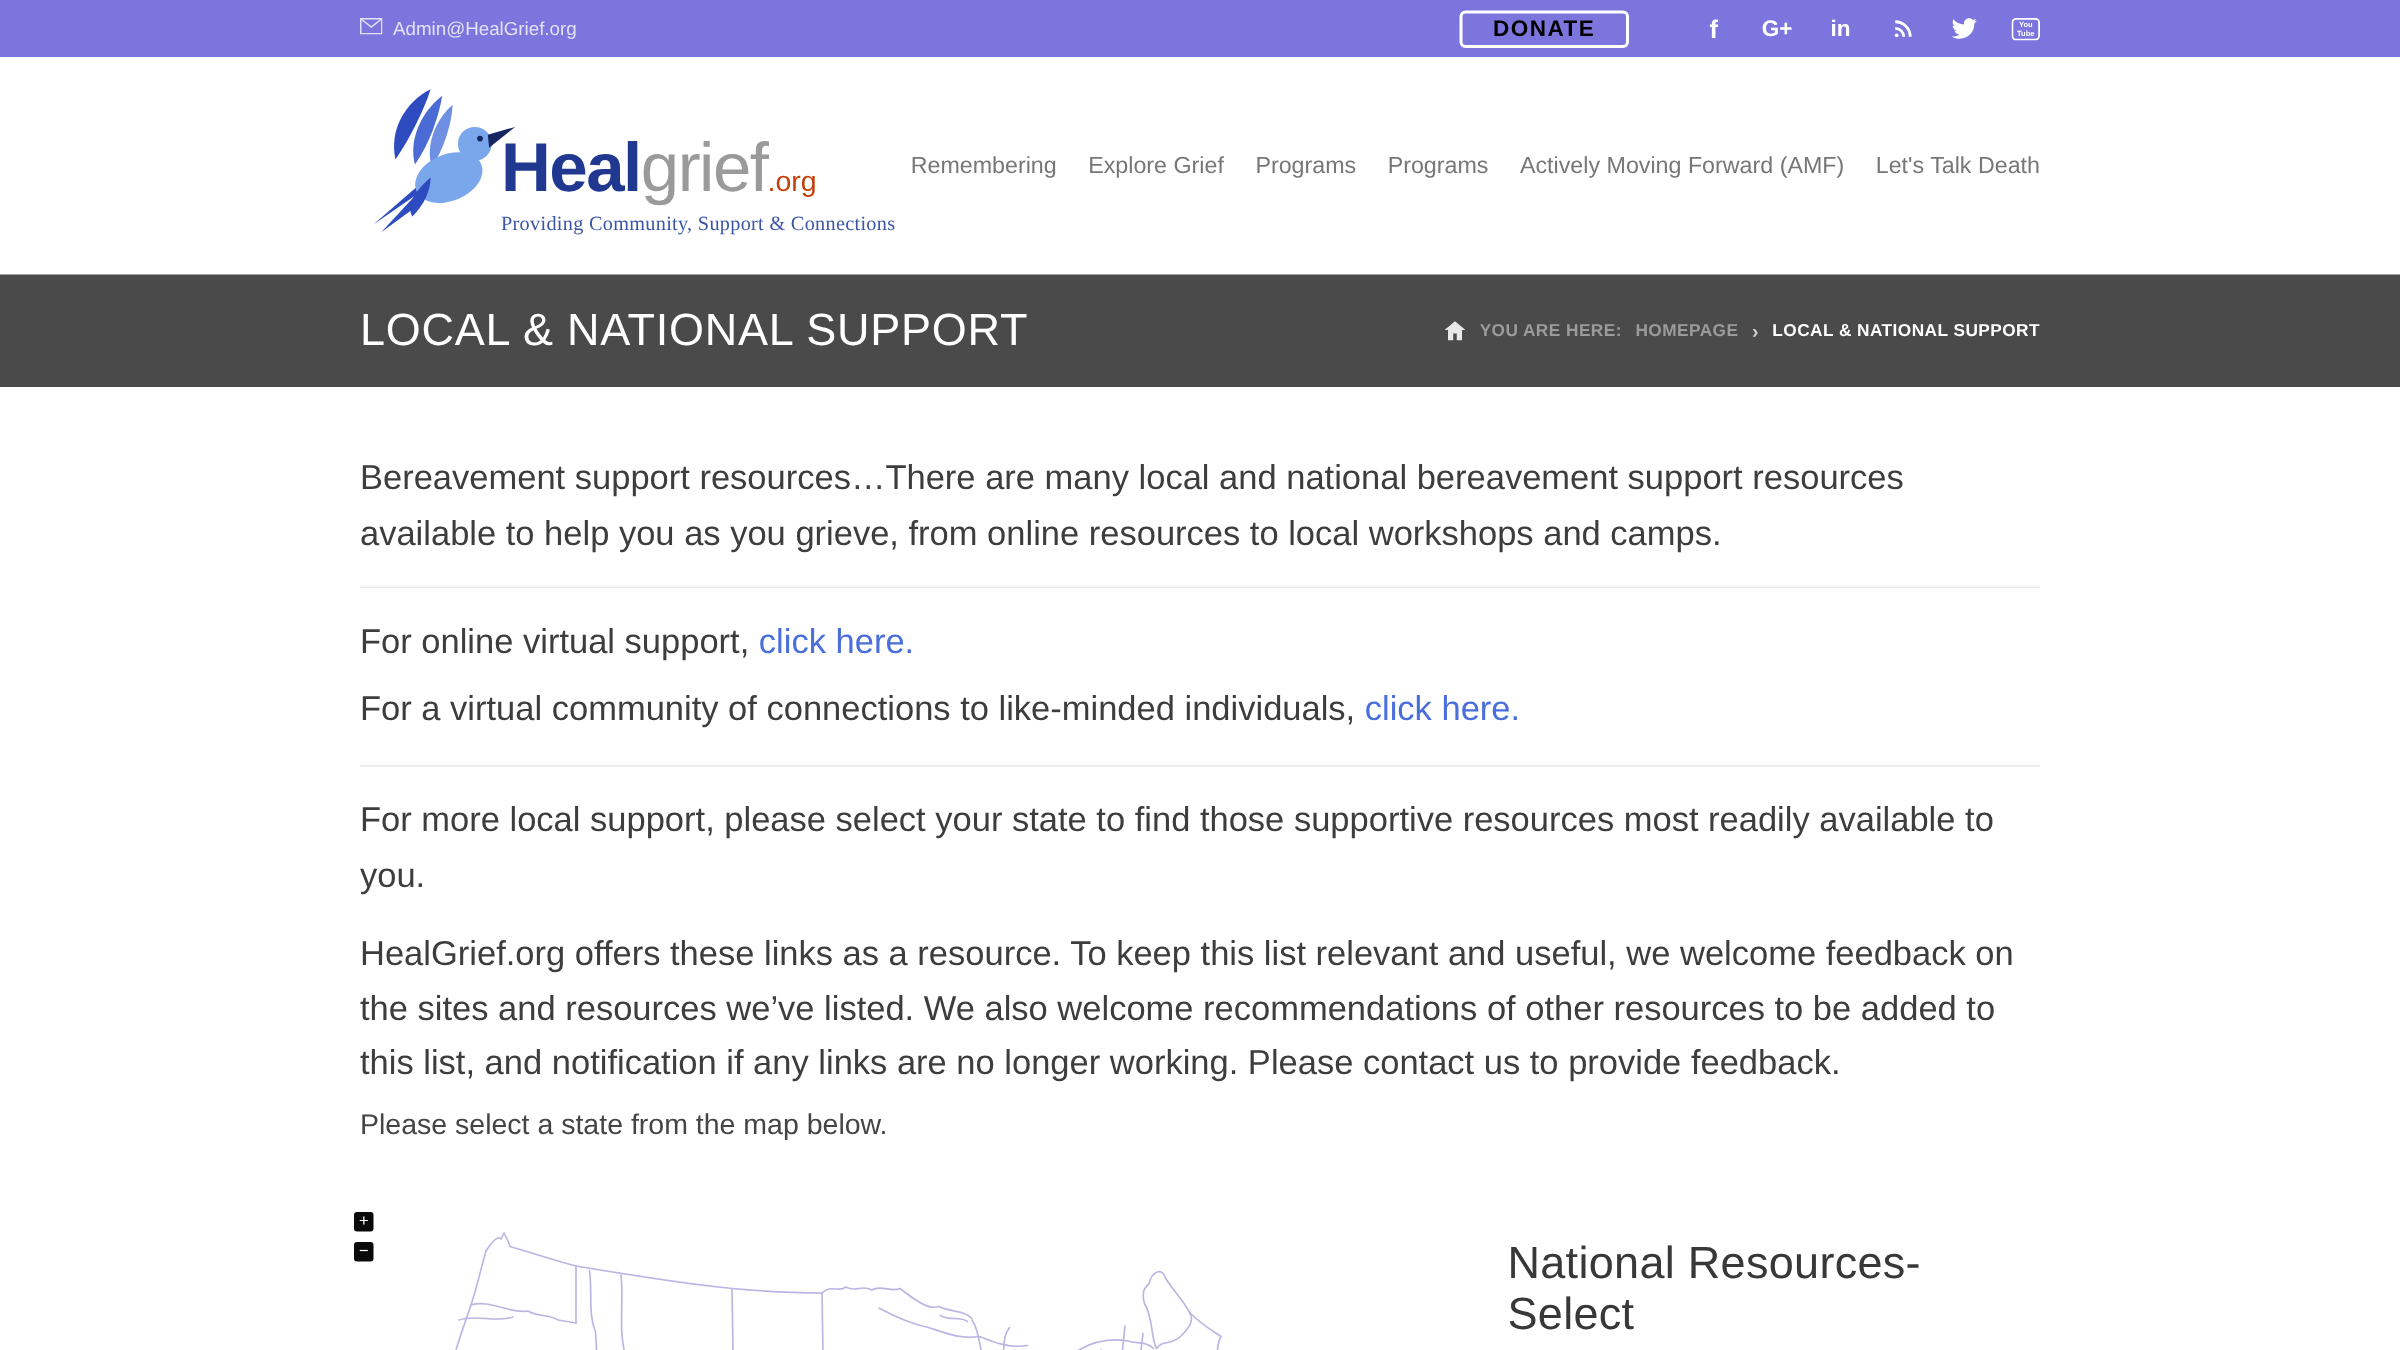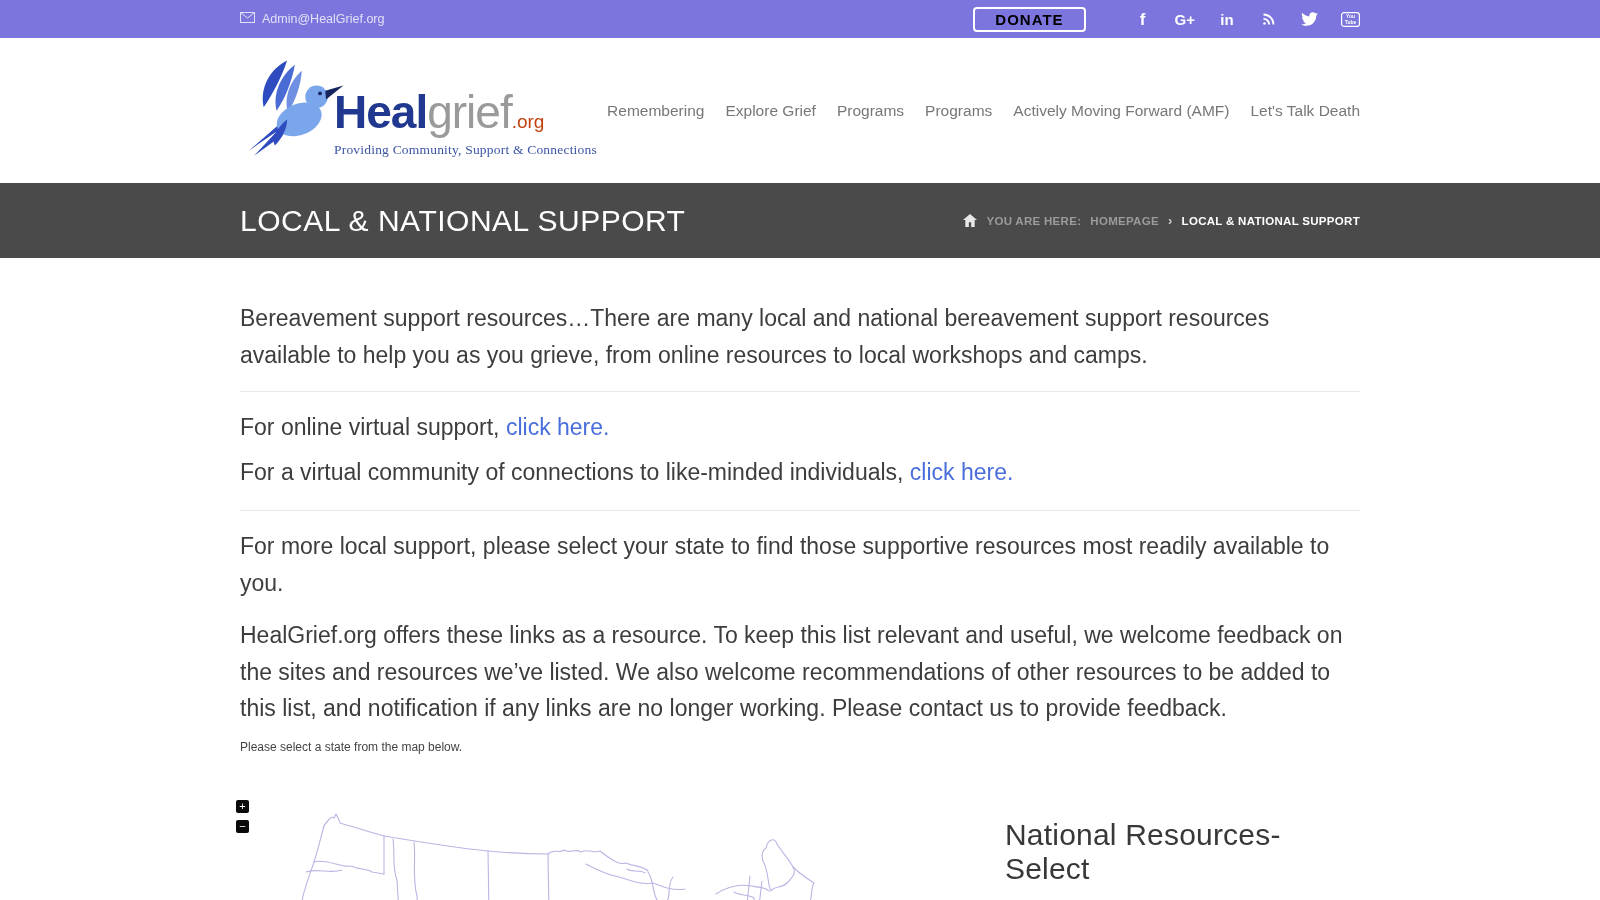--- a/index.html
+++ b/index.html
@@ -45,21 +45,21 @@
   
   .content { padding-top: 42px; }
   .para { font-size: 23px; color: #3d3d3d; line-height: 1.6; }
   .para a { color: #4A6EDB; text-decoration: none; }
   .divider { border: none; border-top: 1px solid #e9e9e9; margin: 17px 0; }
   .p1 { margin-bottom: 0; }
   .p2 { margin: 7px 0 9px; }
   .p3 { margin-bottom: 19px; }
   .p4 { margin-bottom: 15px; }
   .p5 { margin-bottom: 13px; }
-  .map-prompt { font-size: 12px; color: #444444; }
+  .map-prompt { font-size: 19px; color: #444444; }
 
   
   .lower-row { display: flex; margin-top: 16px; }
   .map-col { position: relative; flex: 1 1 auto; height: 200px; }
   .map-zoom { position: absolute; left: -4px; top: 30px; display: flex; flex-direction: column; gap: 7px; }
   .map-zoom button { width: 13px; height: 13px; background: #0a0a0a; color: #ffffff; border: none; border-radius: 2px;
     font-size: 11px; line-height: 11px; padding: 0; cursor: pointer; font-family: "Liberation Sans", sans-serif; }
   .usmap { position: absolute; left: 56px; top: 14px; }
   .sidebar { width: 355px; flex: 0 0 355px; }
   .sidebar-heading { font-size: 30px; font-weight: 400; color: #383838; margin-top: 48px; letter-spacing: 0.2px; }

